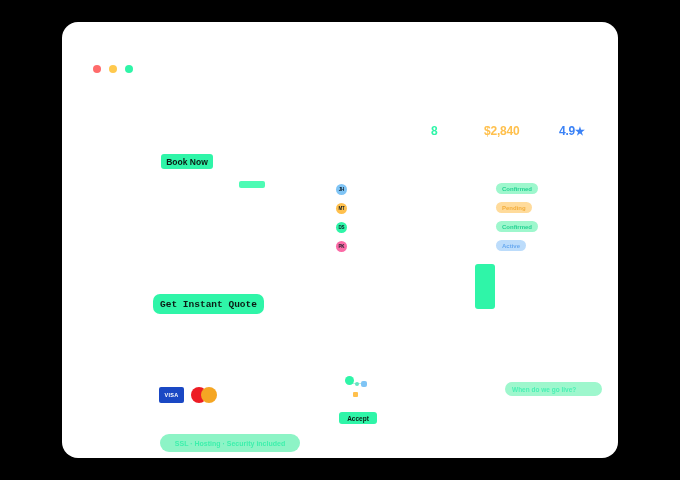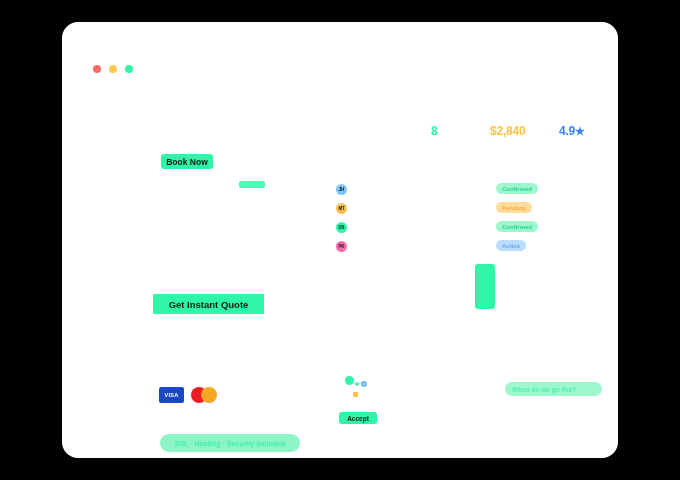--- a/index.html
+++ b/index.html
@@ -52,21 +52,21 @@
     height: 22px;
   }
   .stat {
     position: absolute;
     font-size: 12px;
     font-weight: bold;
     letter-spacing: -0.2px;
     white-space: nowrap;
   }
   .stat-bookings { left: 69px;  top: 2px; color: #2ff5a8; }
-  .stat-revenue  { left: 128px; top: 2px; color: #ffc04d; text-align: center; }
+  .stat-revenue  { left: 122px; top: 2px; color: #ffc04d; text-align: center; }
   .stat-rating   { left: 197px; top: 2px; color: #3b82f6; }
   .star-glyph { font-size: 11px; }
 
   
   .btn {
     position: absolute;
     display: flex;
     align-items: center;
     justify-content: center;
     background: #2ff5a8;
@@ -86,21 +86,22 @@
     width: 52px;
     height: 15px;
     border-radius: 3px;
   }
   .btn-instant-quote {
     left: 91px;
     top: 272px;
     width: 111px;
     height: 20px;
     font-size: 9.5px;
-    border-radius: 1px;
+    border-radius: 7px;
+    font-family: Liberation Mono, monospace;
   }
   .btn-accept {
     left: 277px;
     top: 390px;
     width: 38px;
     height: 12px;
     font-size: 6.5px;
     border-radius: 3px;
   }
 

